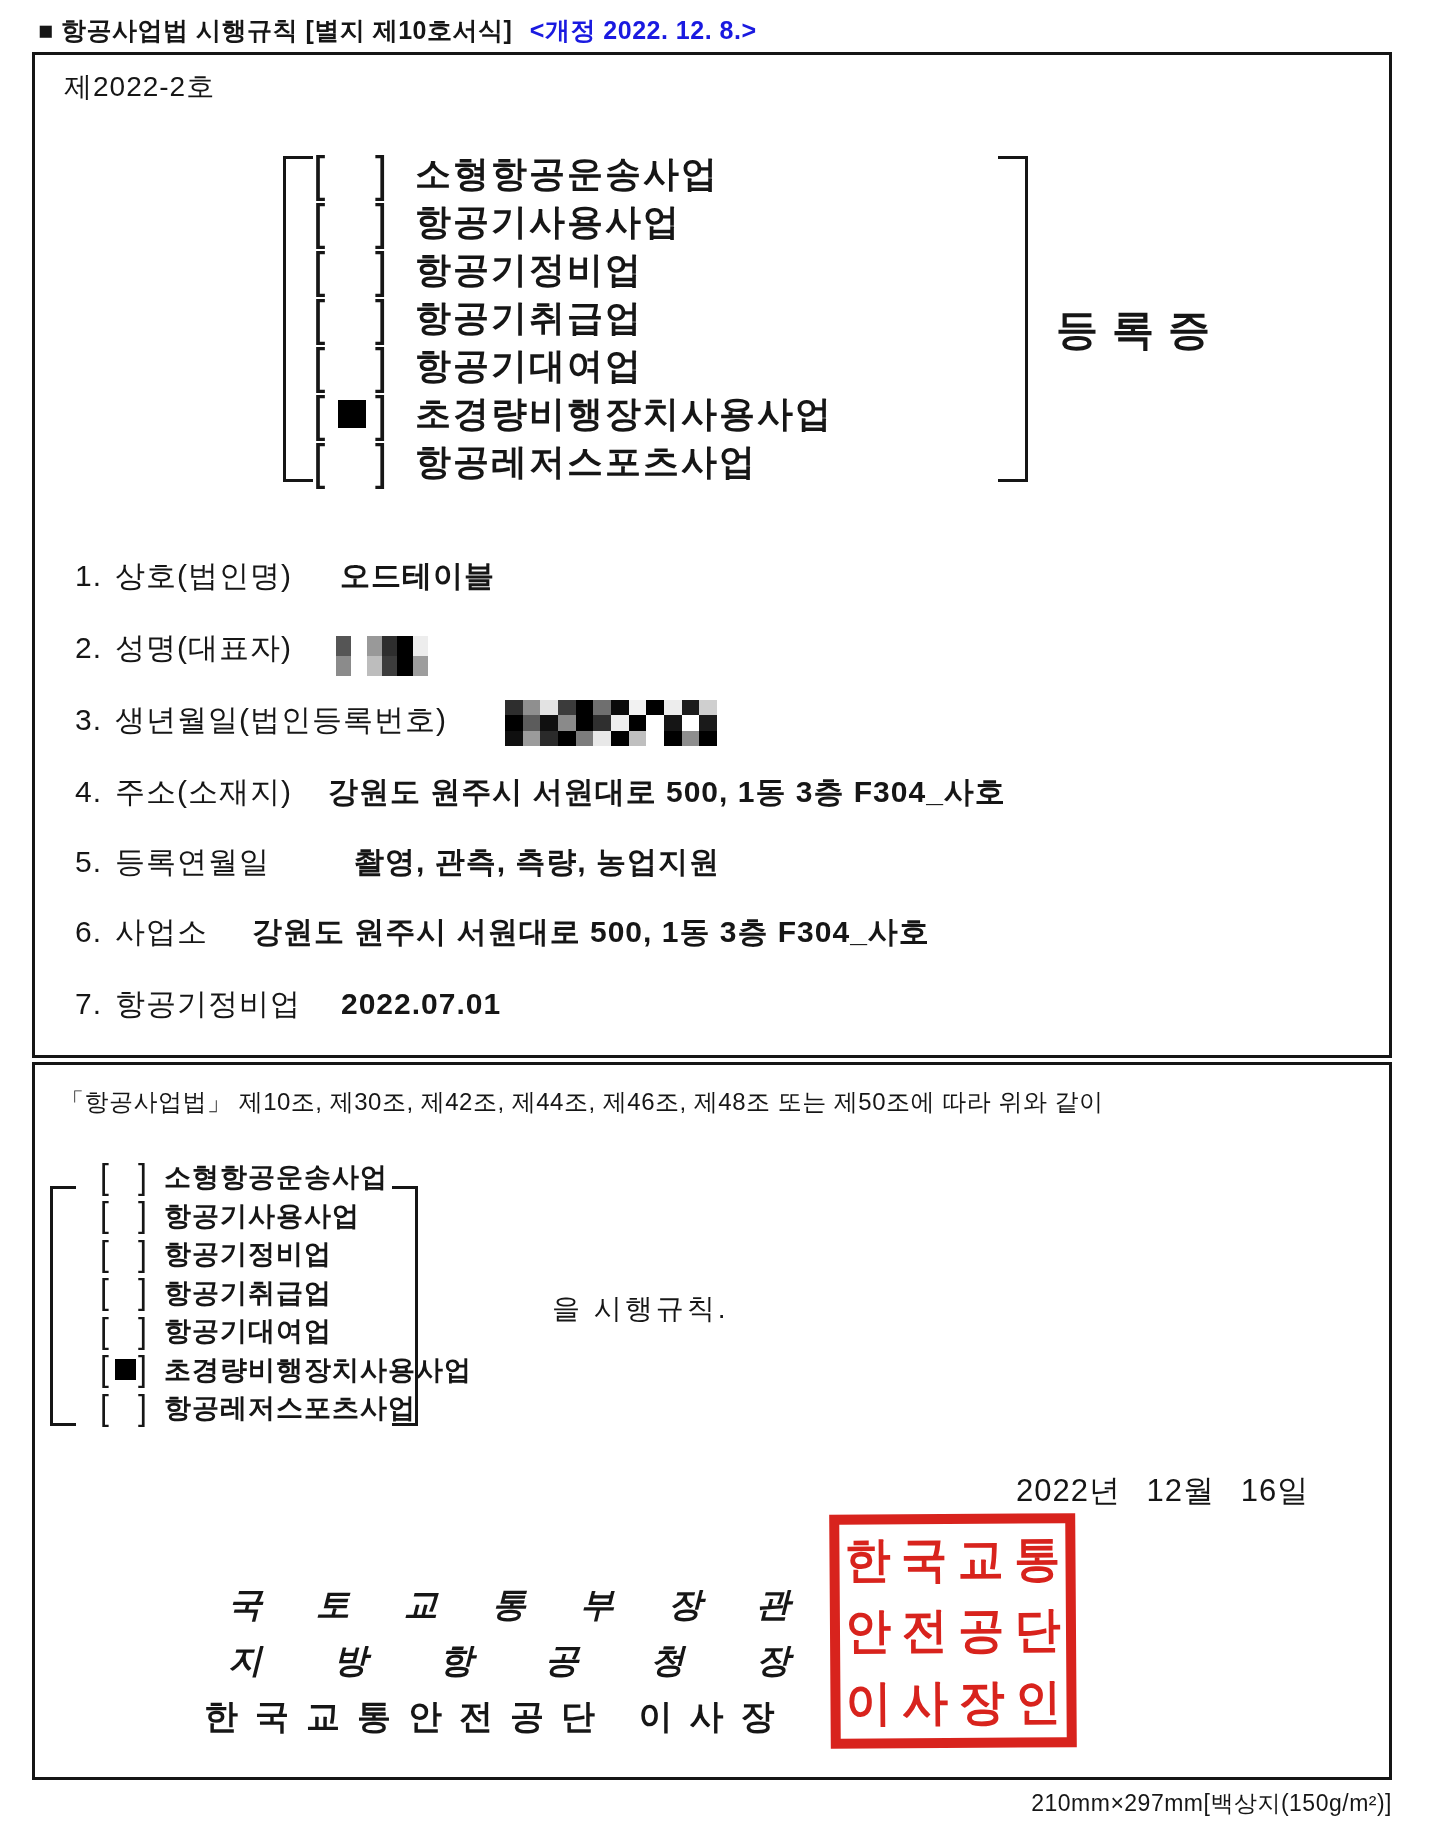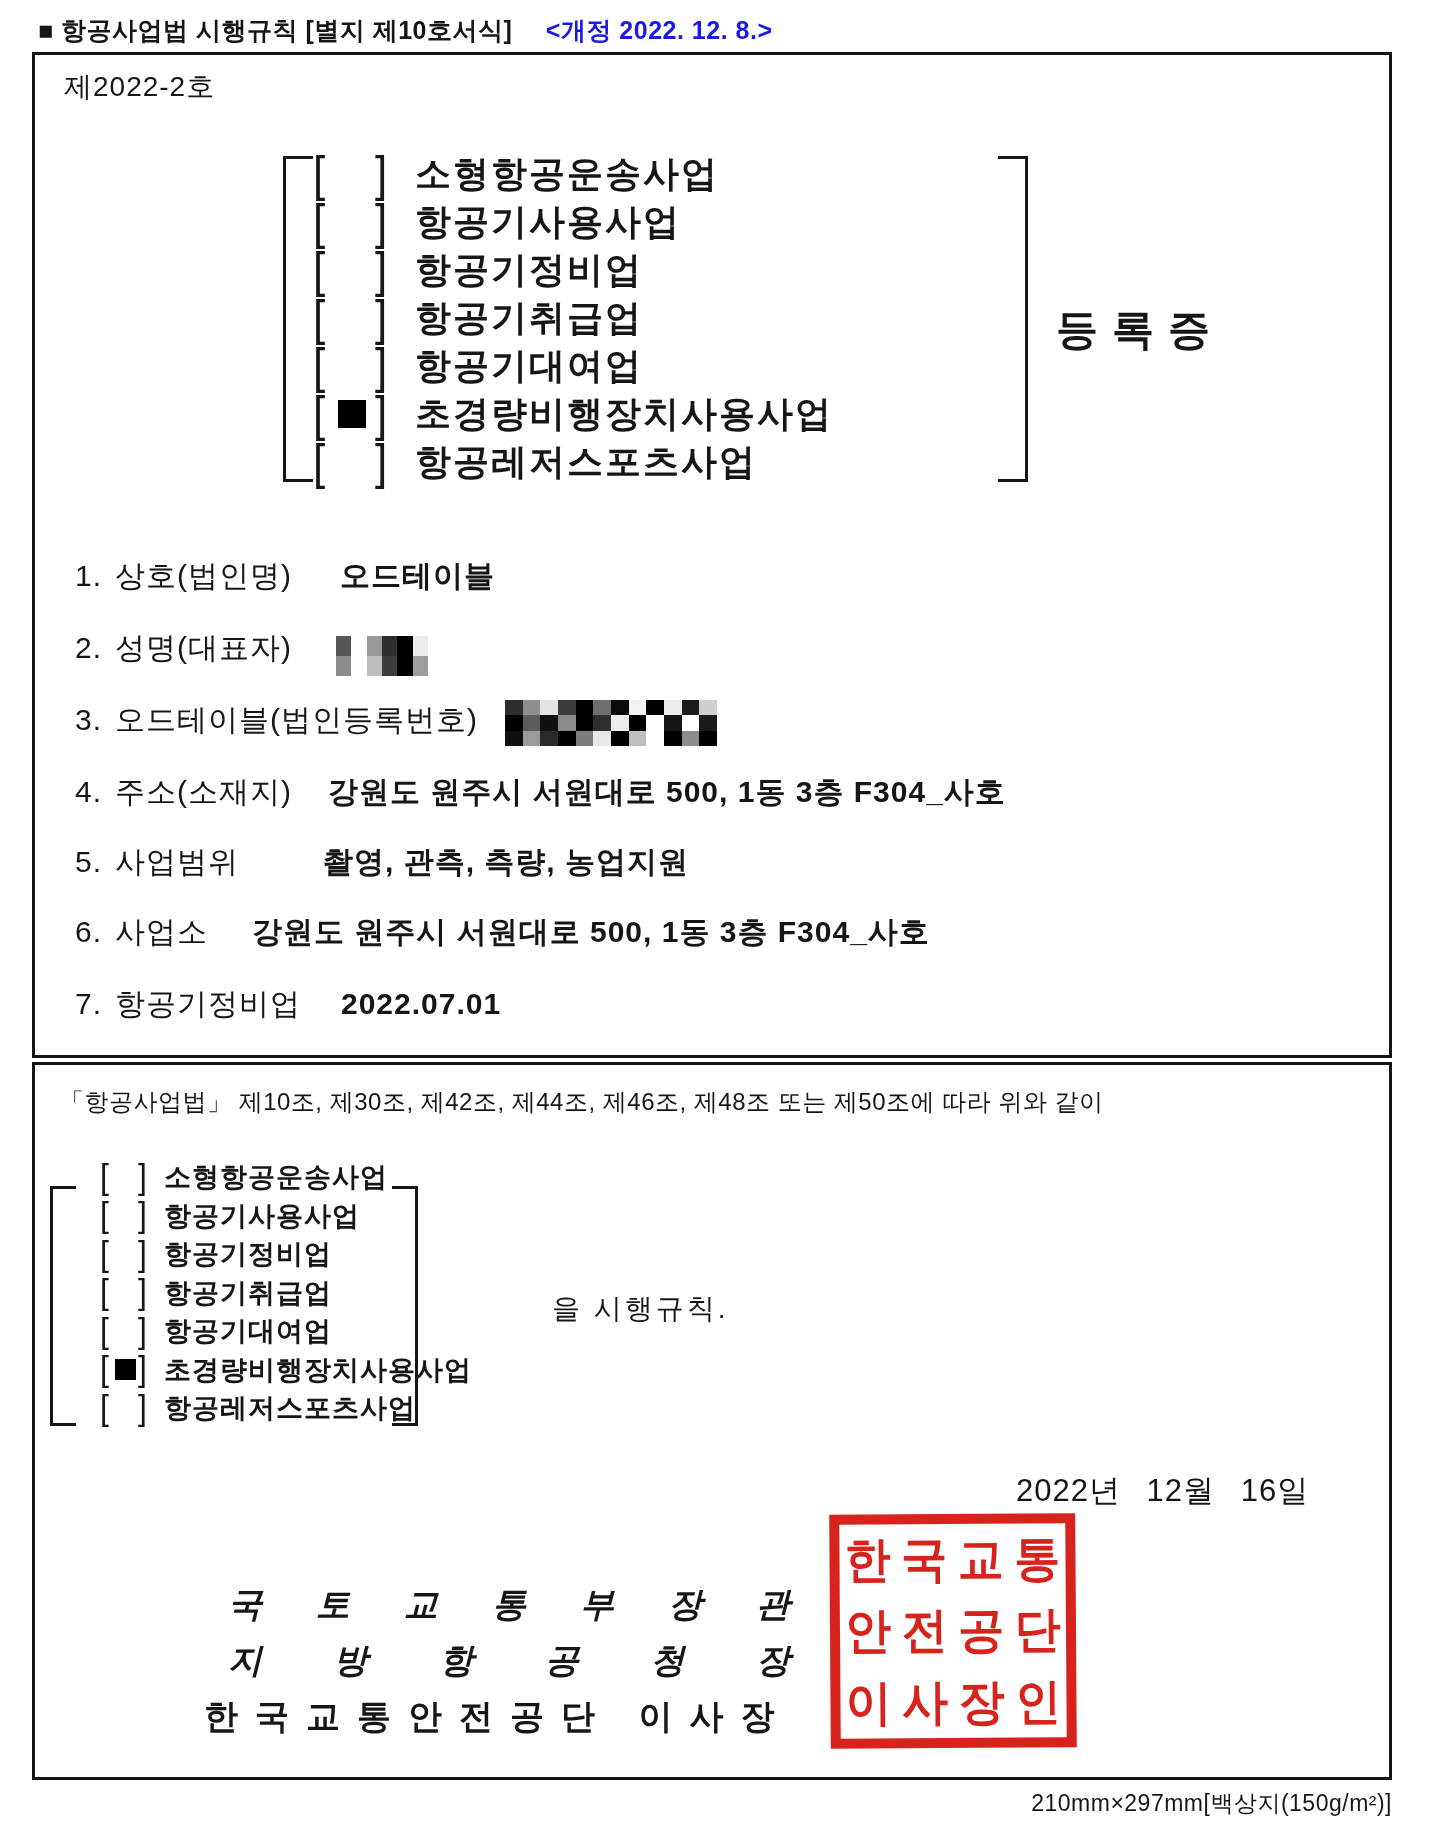--- a/index.html
+++ b/index.html
@@ -8,21 +8,21 @@
     --seal:#d8231d;
   }
   html,body{margin:0;padding:0;background:#ffffff;}
   .page{
     position:relative;width:1430px;height:1848px;background:#fff;
     font-family:"Liberation Sans","DejaVu Sans",sans-serif;color:var(--ink);
     overflow:hidden;
   }
   
   .hdr{position:absolute;left:38px;top:14px;font-size:25px;font-weight:700;letter-spacing:.5px;white-space:nowrap;}
-  .hdr .rev{color:var(--blue);margin-left:26px;}
+  .hdr .rev{color:var(--blue);margin-left:10px;}
   
   .box{position:absolute;left:32px;width:1360px;border:3px solid #151515;box-sizing:border-box;background:#fff;}
   .box1{top:52px;height:1006px;}
   .box2{top:1062px;height:718px;}
   .docno{position:absolute;left:64px;top:68px;font-size:28px;letter-spacing:1px;}
   
   .brk{position:absolute;box-sizing:border-box;}
   .brk.l{border-left:3px solid #161616;border-top:3px solid #161616;border-bottom:3px solid #161616;}
   .brk.r{border-right:3px solid #161616;border-top:3px solid #161616;border-bottom:3px solid #161616;}
   #brk1l{left:283px;top:156px;width:30px;height:326px;}
@@ -171,21 +171,21 @@
       <span style="background: rgb(237, 237, 237);"></span>
       <span style="background: rgb(139, 139, 139);"></span>
       <span style="background: rgb(255, 255, 255);"></span>
       <span style="background: rgb(189, 189, 189);"></span>
       <span style="background: rgb(60, 60, 60);"></span>
       <span style="background: rgb(0, 0, 0);"></span>
       <span style="background: rgb(157, 157, 157);"></span>
     </div>
   <div class="field" id="fr3">
     <span class="f-no">3.</span>
-    <span class="f-label">오드테이블(법인등록번호)</span>
+    <span class="f-label">생년월일(법인등록번호)</span>
   </div>
   <div class="mosaic" id="mosaic3" style="grid-template-columns: repeat(12, 1fr);">
       <span style="background: rgb(46, 46, 46);"></span>
       <span style="background: rgb(143, 143, 143);"></span>
       <span style="background: rgb(227, 227, 227);"></span>
       <span style="background: rgb(59, 59, 59);"></span>
       <span style="background: rgb(0, 0, 0);"></span>
       <span style="background: rgb(111, 111, 111);"></span>
       <span style="background: rgb(10, 10, 10);"></span>
       <span style="background: rgb(242, 242, 242);"></span>
@@ -218,21 +218,21 @@
       <span style="background: rgb(141, 141, 141);"></span>
       <span style="background: rgb(0, 0, 0);"></span>
     </div>
   <div class="field" id="fr4">
     <span class="f-no">4.</span>
     <span class="f-label">주소(소재지)</span>
     <span class="f-value">강원도 원주시 서원대로 500, 1동 3층 F304_사호</span>
   </div>
   <div class="field" id="fr5">
     <span class="f-no">5.</span>
-    <span class="f-label">사업범위</span>
+    <span class="f-label">등록연월일</span>
     <span class="f-value">촬영, 관측, 측량, 농업지원</span>
   </div>
   <div class="field" id="fr6">
     <span class="f-no">6.</span>
     <span class="f-label">사업소</span>
     <span class="f-value">강원도 원주시 서원대로 500, 1동 3층 F304_사호</span>
   </div>
   <div class="field" id="fr7">
     <span class="f-no">7.</span>
     <span class="f-label">항공기정비업</span>

